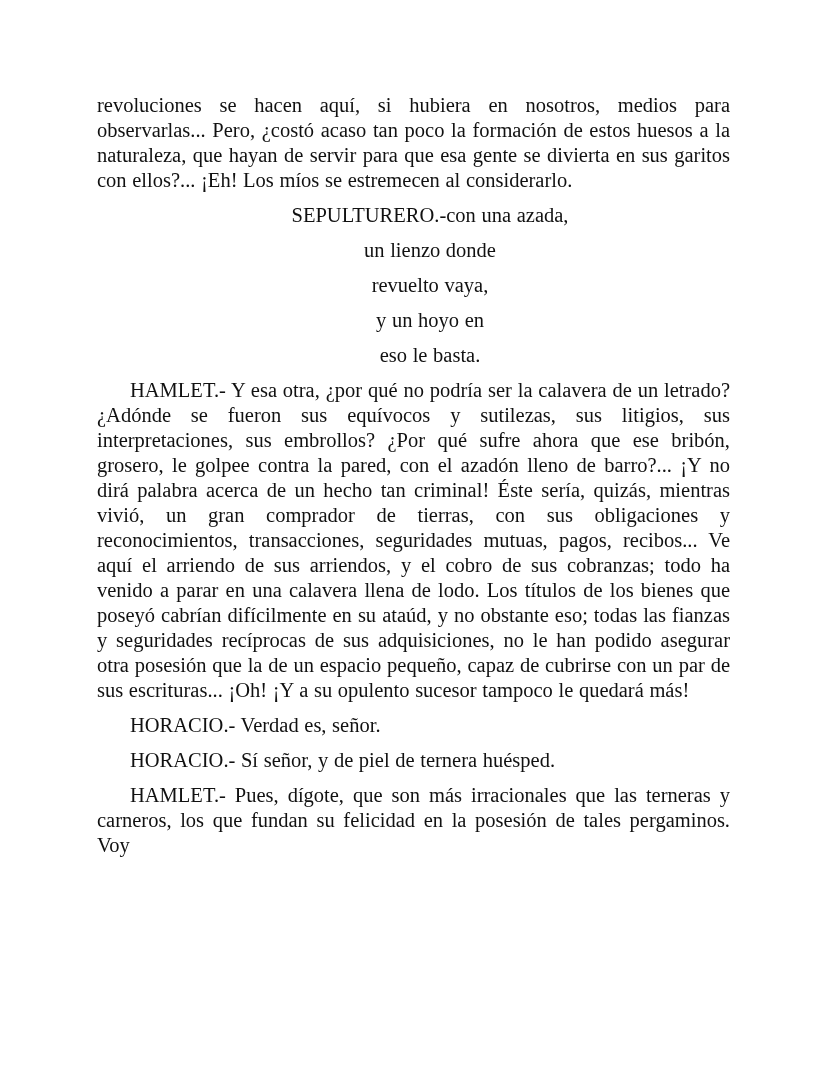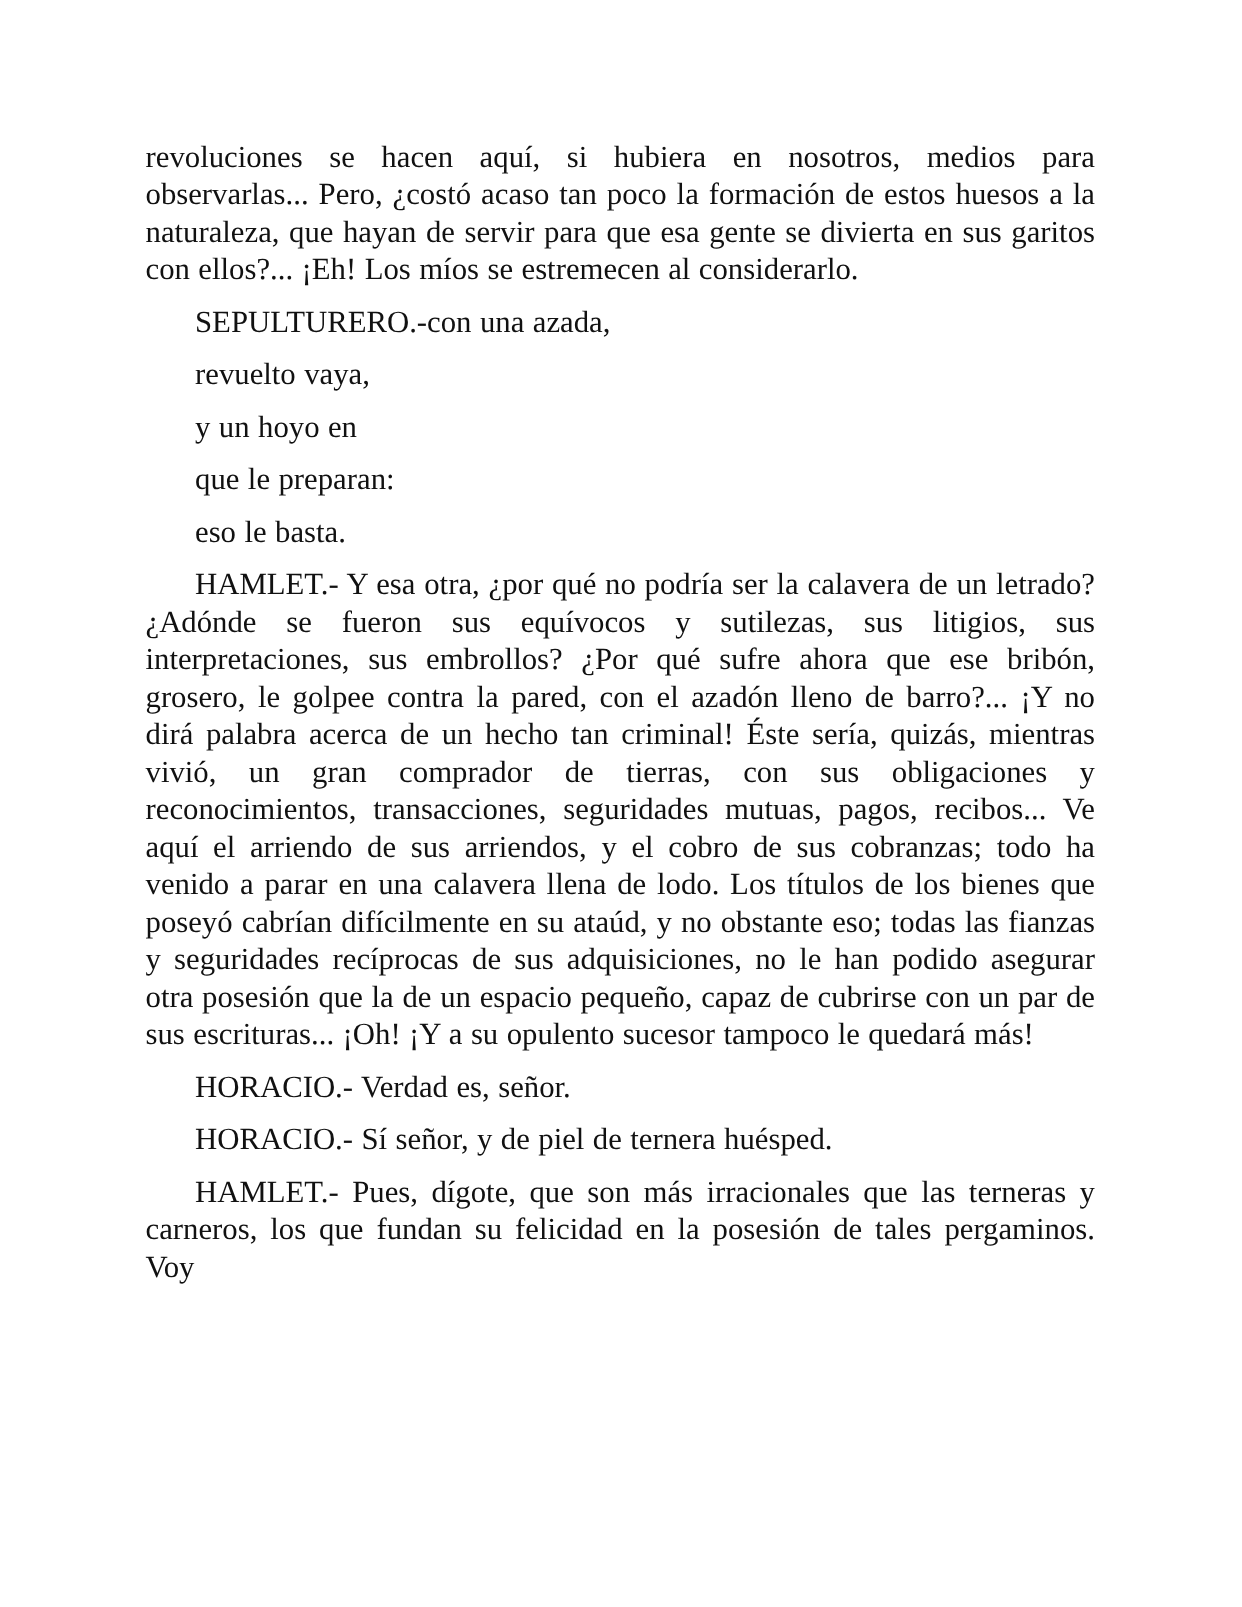--- a/index.html
+++ b/index.html
@@ -27,30 +27,30 @@
     margin: 0 0 10px 0;
     padding: 0;
     text-align: justify;
     text-indent: 33px;
     word-spacing: 0.5px;
   }
   .page p.cont {
     text-indent: 0;
   }
   .page p.verse {
-    text-align: left;
+    text-align: center;
   }
 </style>
 </head>
 <body>
 
 <div class="page">
   <p class="cont">revoluciones se hacen aquí, si hubiera en nosotros, medios para observarlas... Pero, ¿costó acaso tan poco la formación de estos huesos a la naturaleza, que hayan de servir para que esa gente se divierta en sus garitos con ellos?... ¡Eh! Los míos se estremecen al considerarlo.</p>
   <p class="verse">SEPULTURERO.-con una azada,</p>
+  <p class="verse">un lienzo donde</p>
   <p class="verse">revuelto vaya,</p>
   <p class="verse">y un hoyo en</p>
-  <p class="verse">que le preparan:</p>
   <p class="verse">eso le basta.</p>
   <p class="dialogue">HAMLET.- Y esa otra, ¿por qué no podría ser la calavera de un letrado? ¿Adónde se fueron sus equívocos y sutilezas, sus litigios, sus interpretaciones, sus embrollos? ¿Por qué sufre ahora que ese bribón, grosero, le golpee contra la pared, con el azadón lleno de barro?... ¡Y no dirá palabra acerca de un hecho tan criminal! Éste sería, quizás, mientras vivió, un gran comprador de tierras, con sus obligaciones y reconocimientos, transacciones, seguridades mutuas, pagos, recibos... Ve aquí el arriendo de sus arriendos, y el cobro de sus cobranzas; todo ha venido a parar en una calavera llena de lodo. Los títulos de los bienes que poseyó cabrían difícilmente en su ataúd, y no obstante eso; todas las fianzas y seguridades recíprocas de sus adquisiciones, no le han podido asegurar otra posesión que la de un espacio pequeño, capaz de cubrirse con un par de sus escrituras... ¡Oh! ¡Y a su opulento sucesor tampoco le quedará más!</p>
   <p class="dialogue">HORACIO.- Verdad es, señor.</p>
   <p class="dialogue">HORACIO.- Sí señor, y de piel de ternera huésped.</p>
   <p class="dialogue">HAMLET.- Pues, dígote, que son más irracionales que las terneras y carneros, los que fundan su felicidad en la posesión de tales pergaminos. Voy</p>
 </div>
 
 </body></html>

